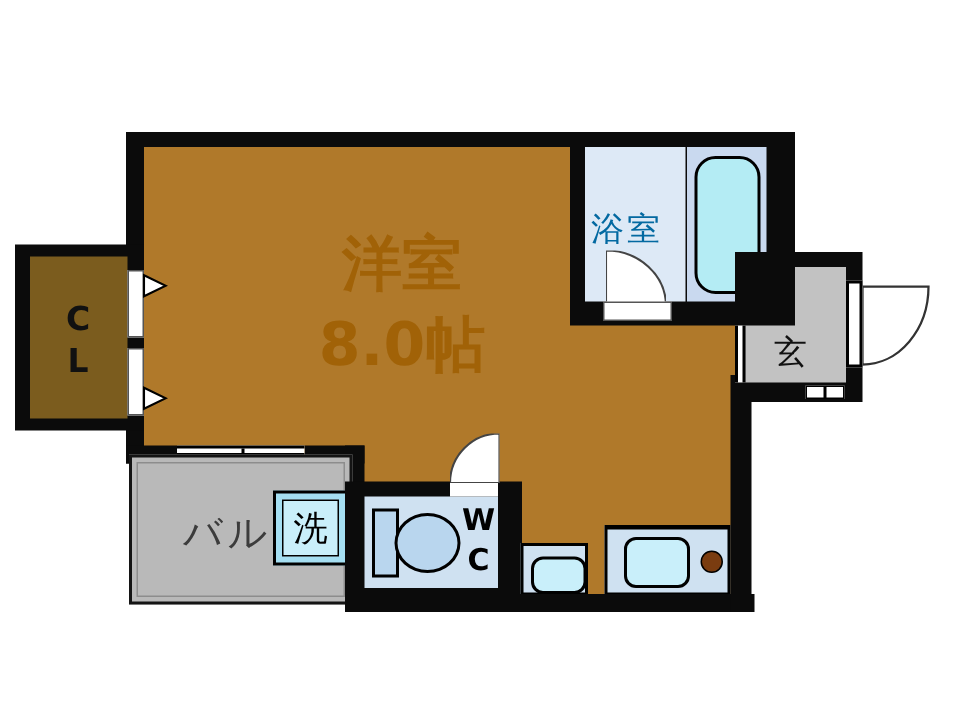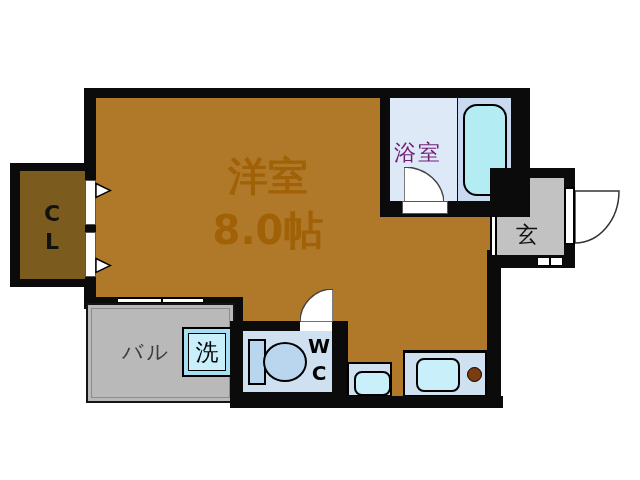--- a/index.html
+++ b/index.html
@@ -13,21 +13,21 @@
 
   .floor-main{background:var(--floor);}
   .room-name,.room-size{width:176px;text-align:center;font-size:40px;font-weight:600;line-height:48px;color:#a16207;}
 
   .window{background:#fff;border-top:2px solid #000;border-bottom:2px solid #000;}
   .window .mid{position:absolute;left:0;right:0;top:3px;border-top:2px solid #000;}
   .window .tick{position:absolute;left:50%;top:0;width:2px;height:7px;background:#000;}
 
   .balcony{background:var(--balcony);border:2px solid #141414;}
   .balcony .inner-line{position:absolute;inset:3px;border:1px solid #8d8d8d;}
-  .balcony-label{font-size:21px;letter-spacing:3px;color:#3c3c3c;}
+  .balcony-label{font-size:26px;letter-spacing:3px;color:#3c3c3c;}
 
   .washer{background:var(--washer-frame);border:2px solid #000;}
   .washer .inner{position:absolute;inset:4px;background:var(--fixture-light);border:1px solid #000;
     display:flex;align-items:center;justify-content:center;font-size:23px;}
 
   .wc-interior{background:var(--fixture-panel);}
   .toilet-tank{background:var(--toilet);border:2px solid #000;}
   .toilet-bowl{background:var(--toilet);border:2px solid #000;border-radius:50%;}
   .wc-label{width:26px;text-align:center;font-size:20px;font-weight:700;line-height:27px;}
   .wc-label span{display:block;}
@@ -39,21 +39,21 @@
 
   .kitchen{background:var(--fixture-panel);border:2px solid #000;border-top-width:3px;}
   .kitchen .sink{position:absolute;left:11px;top:5px;width:40px;height:30px;background:var(--fixture-light);
     border:2px solid #000;border-radius:8px;}
   .kitchen .burner{position:absolute;left:62px;top:14px;width:13px;height:13px;background:var(--burner);
     border:1px solid #000;border-radius:50%;}
 
   .bath-area{background:var(--bath-pale);}
   .tub-zone{background:var(--tub-area);}
   .tub{background:var(--tub);border:2px solid #000;border-radius:14px;}
-  .bathroom-label{font-size:22px;letter-spacing:2px;color:#701a75;}
+  .bathroom-label{font-size:22px;letter-spacing:2px;color:#0369a1;}
   .door-leaf-h{background:#fff;border:1px solid #555;}
 
   .entry-floor{background:var(--entry);}
   .entrance-label{font-size:22px;color:#111;}
   .entry-opening{background:#fff;border-left:2px solid #000;border-right:2px solid #000;}
   .entry-step{display:flex;}
   .entry-step div{flex:1;background:#fff;border:1px solid #000;}
   .front-door-leaf{background:#fff;border:2px solid #000;}
 
   .cl-interior{background:var(--closet);}

